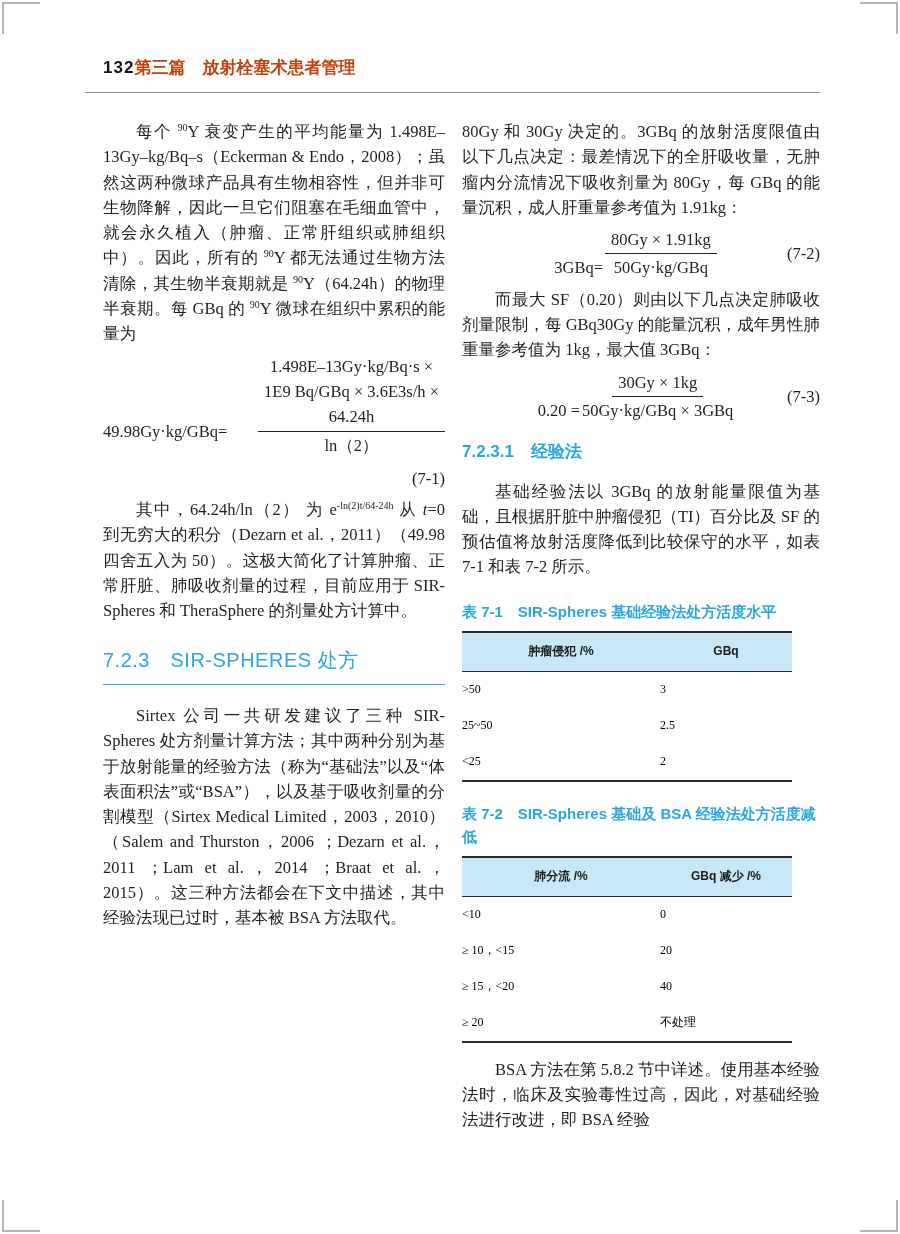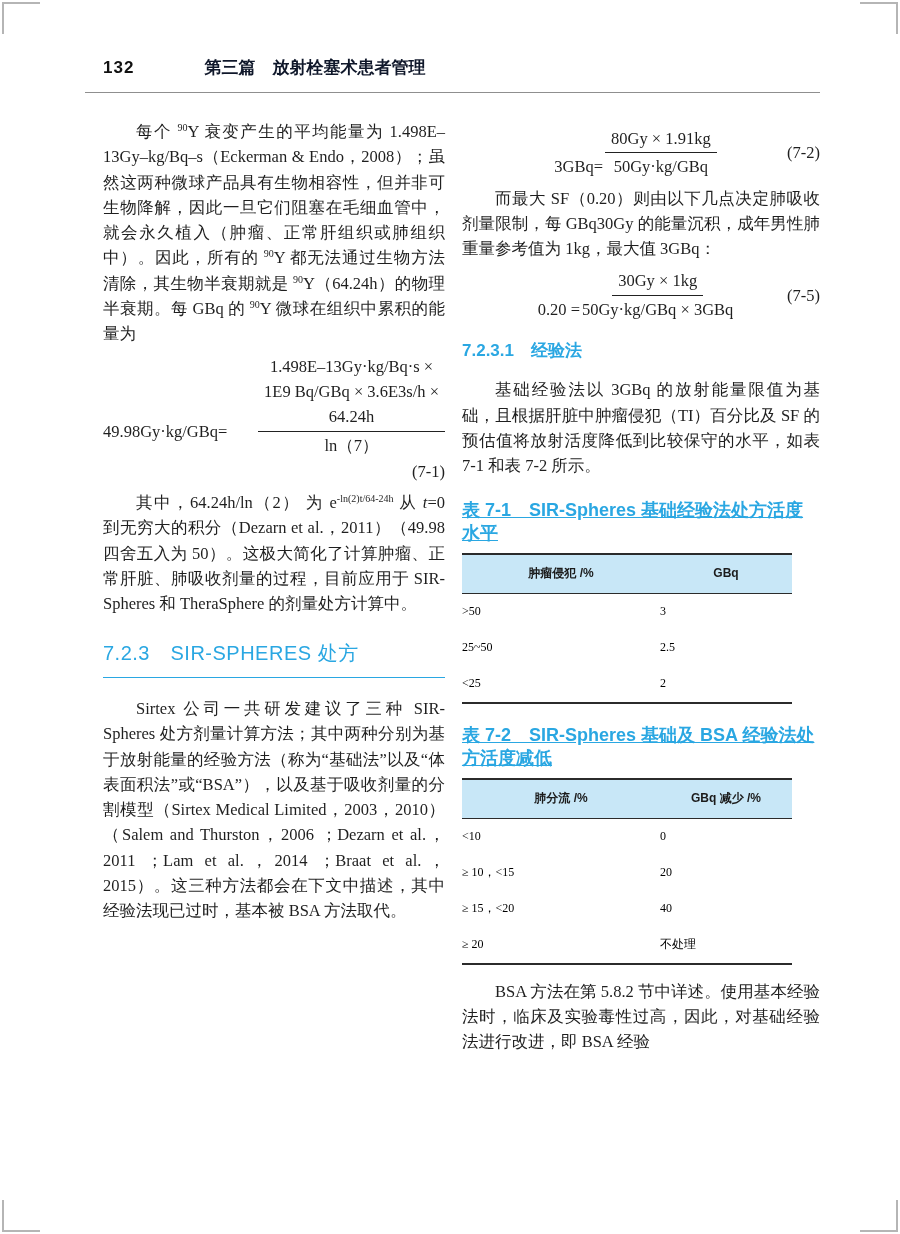--- a/index.html
+++ b/index.html
@@ -17,24 +17,24 @@
   .crop.tr{top:2px;right:2px;border-top:2px solid #b5b5b5;border-right:2px solid #b5b5b5;}
   .crop.bl{bottom:2px;left:2px;border-bottom:2px solid #b5b5b5;border-left:2px solid #b5b5b5;}
   .crop.br{bottom:2px;right:2px;border-bottom:2px solid #b5b5b5;border-right:2px solid #b5b5b5;}
 
   .runhead{
     margin:56px 80px 0 85px;
     padding:0 0 13px 18px;
     border-bottom:1.5px solid #8f8f8f;
     font-family:"Liberation Sans","DejaVu Sans",sans-serif;
     font-size:17px;font-weight:700;
-    display:flex;align-items:baseline;gap:34px;
+    display:flex;align-items:baseline;
   }
   .runhead .pagenum{color:#111;letter-spacing:1px;}
-  .runhead .rtitle{color:#0f172a;margin-left:36px;}
+  .runhead .rtitle{color:#c2410c;}
 
   .columns{
     display:flex;
     padding:26px 80px 0 103px;
     gap:17px;
   }
   .col{font-size:16.5px;line-height:25.3px;text-align:justify;text-justify:inter-character;}
   .col.left{width:342px;flex:0 0 342px;}
   .col.right{flex:1;min-width:0;}
   p.para{margin:0;}
@@ -42,21 +42,21 @@
   sup{font-size:10px;line-height:0;vertical-align:super;letter-spacing:0;}
 
   
   .eq{margin:7px 0 6px 0;}
   .frac{display:inline-flex;flex-direction:column;align-items:center;}
   .frac .num{display:flex;flex-direction:column;align-items:center;border-bottom:1.5px solid #222;padding:0 6px 1px 6px;text-align:center;}
   .frac .den{padding-top:1px;}
   .eq71 .row{display:flex;align-items:flex-end;}
   .eq71 .lhs{margin-bottom:14px;white-space:nowrap;}
   .eq71 .frac{margin-left:auto;}
-  .eq71 .label{text-align:right;margin-top:1px;}
+  .eq71 .label{text-align:right;margin-top:8px;}
   .eq-inline{display:flex;align-items:center;}
   .eq-inline .mid{margin:0 auto;display:flex;align-items:flex-end;padding-left:26px;}
   .eq-inline .lhs{white-space:nowrap;margin-right:2px;}
   .eq-inline .label{white-space:nowrap;margin-left:4px;}
 
   
   h2.sec{
     font-family:"Liberation Sans","DejaVu Sans",sans-serif;
     color:#2aa7e2;font-size:20px;font-weight:400;
     margin:24px 0 18px 0;padding:0 0 11px 0;
@@ -65,22 +65,22 @@
   }
   h3.subsec{
     font-family:"Liberation Sans","DejaVu Sans",sans-serif;
     color:#2aa7e2;font-size:17px;font-weight:700;
     margin:16px 0 14px 0;
   }
 
   
   .tbl-caption{
     font-family:"Liberation Sans","DejaVu Sans",sans-serif;
-    color:#2aa7e2;font-size:18px;font-weight:600;line-height:23px;
-    margin:20px 3px 8px 0;text-align:left;text-indent:0;text-decoration:underline;
+    color:#2aa7e2;font-size:15px;font-weight:600;line-height:23px;
+    margin:20px 3px 8px 0;text-align:left;text-indent:0;
   }
   table.datatable{
     width:330px;border-collapse:collapse;
     border-top:2.5px solid #2b2b2b;border-bottom:2.5px solid #2b2b2b;
     font-size:12px;
   }
   table.datatable thead th{
     background:#c8e7f7;
     font-family:"Liberation Sans","DejaVu Sans",sans-serif;
     font-weight:700;color:#1b1b1b;
@@ -114,34 +114,35 @@
 
       <div class="eq eq71">
         <div class="row">
           <span class="lhs">49.98Gy·kg/GBq=</span>
           <span class="frac">
             <span class="num">
               <span>1.498E–13Gy·kg/Bq·s ×</span>
               <span>1E9 Bq/GBq × 3.6E3s/h ×</span>
               <span>64.24h</span>
             </span>
-            <span class="den">ln（7）</span>
+            <span class="den">ln（2）</span>
           </span>
         </div>
         <div class="label">(7-1)</div>
       </div>
 
       <p class="para indent">其中，64.24h/ln（2） 为 e<sup>-ln(2)t/64-24h</sup> 从 <i>t</i>=0 到无穷大的积分（Dezarn et al.，2011）（49.98 四舍五入为 50）。这极大简化了计算肿瘤、正常肝脏、肺吸收剂量的过程，目前应用于 SIR-Spheres 和 TheraSphere 的剂量处方计算中。</p>
 
       <h2 class="sec">7.2.3　SIR-SPHERES 处方</h2>
 
       <p class="para indent">Sirtex 公司一共研发建议了三种 SIR-Spheres 处方剂量计算方法；其中两种分别为基于放射能量的经验方法（称为“基础法”以及“体表面积法”或“BSA”），以及基于吸收剂量的分割模型（Sirtex Medical Limited，2003，2010）（Salem and Thurston，2006 ；Dezarn et al.，2011 ；Lam et al.，2014 ；Braat et al.，2015）。这三种方法都会在下文中描述，其中经验法现已过时，基本被 BSA 方法取代。</p>
     </div>
 
     <div class="col right">
+      <p class="para">80Gy 和 30Gy 决定的。3GBq 的放射活度限值由以下几点决定：最差情况下的全肝吸收量，无肿瘤内分流情况下吸收剂量为 80Gy，每 GBq 的能量沉积，成人肝重量参考值为 1.91kg：</p>
 
       <div class="eq eq-inline">
         <span class="mid">
           <span class="lhs">3GBq=</span>
           <span class="frac">
             <span class="num">80Gy × 1.91kg</span>
             <span class="den">50Gy·kg/GBq</span>
           </span>
         </span>
         <span class="label">(7-2)</span>
@@ -150,21 +151,21 @@
       <p class="para indent">而最大 SF（0.20）则由以下几点决定肺吸收剂量限制，每 GBq30Gy 的能量沉积，成年男性肺重量参考值为 1kg，最大值 3GBq：</p>
 
       <div class="eq eq-inline">
         <span class="mid">
           <span class="lhs">0.20 =</span>
           <span class="frac">
             <span class="num">30Gy × 1kg</span>
             <span class="den">50Gy·kg/GBq × 3GBq</span>
           </span>
         </span>
-        <span class="label">(7-5)</span>
+        <span class="label">(7-3)</span>
       </div>
 
       <h3 class="subsec">7.2.3.1　经验法</h3>
 
       <p class="para indent">基础经验法以 3GBq 的放射能量限值为基础，且根据肝脏中肿瘤侵犯（TI）百分比及 SF 的预估值将放射活度降低到比较保守的水平，如表 7-1 和表 7-2 所示。</p>
 
       <div class="tbl-caption">表 7-1　SIR-Spheres 基础经验法处方活度水平</div>
       <table class="datatable">
         <thead>
           <tr>

